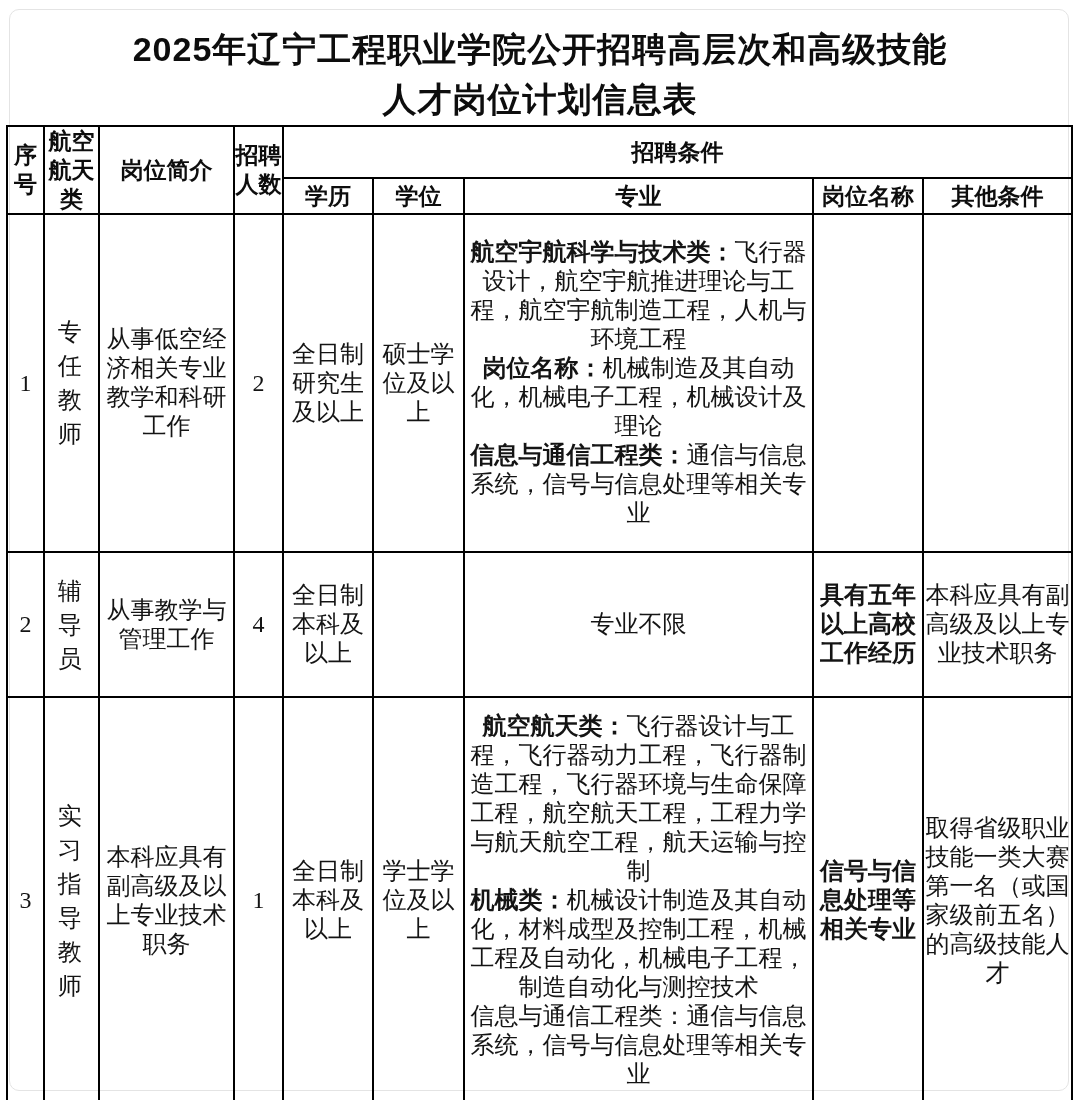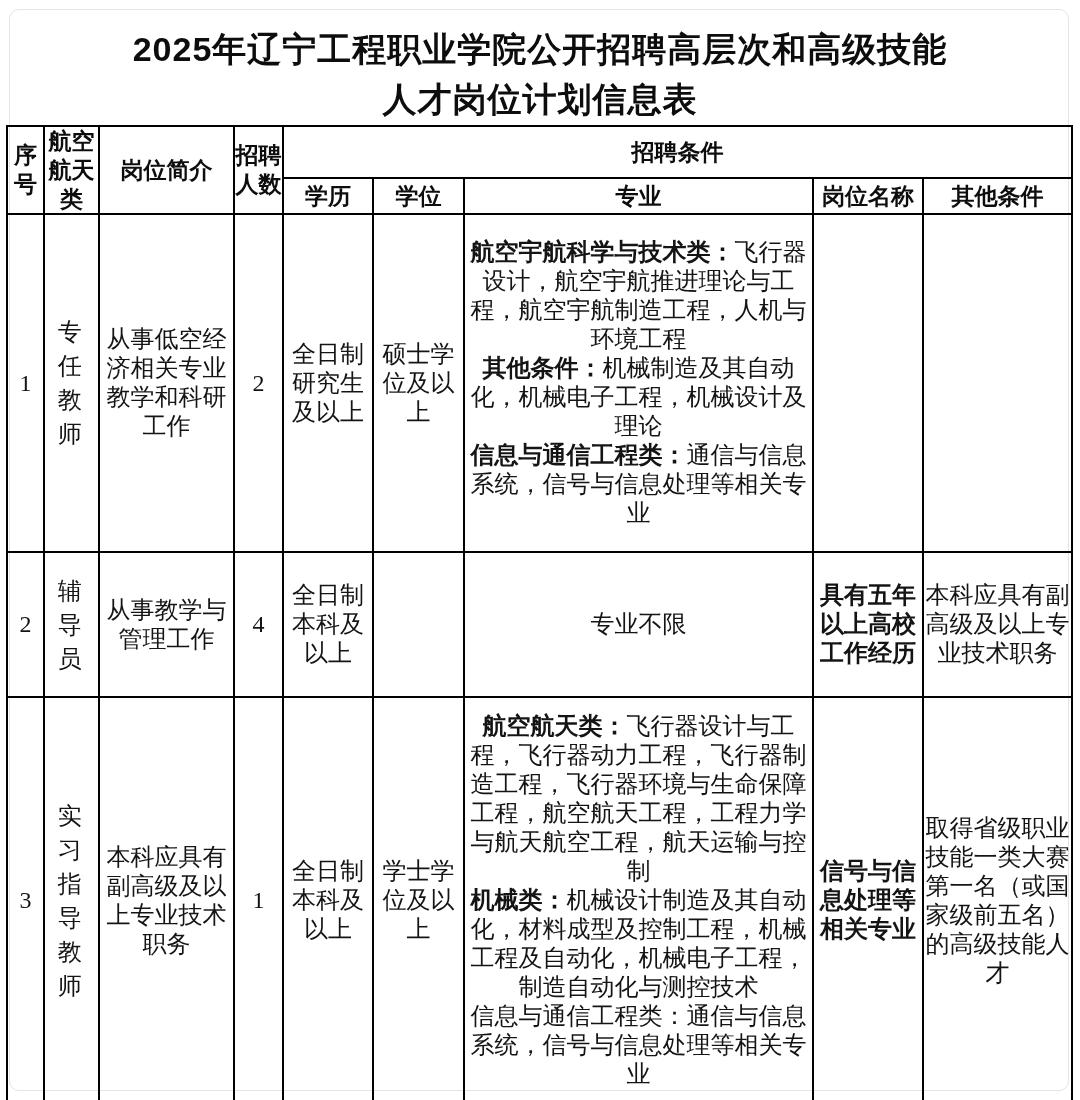--- a/index.html
+++ b/index.html
@@ -157,21 +157,21 @@
         <td class="c-no">1</td>
         <td class="c-pos">
           <div class="vtext">专任教师</div>
         </td>
         <td class="c-intro">从事低空经济相关专业教学和科研工作</td>
         <td class="c-count">2</td>
         <td class="c-edu">全日制研究生及以上</td>
         <td class="c-deg">硕士学位及以上</td>
         <td class="c-major">
           <p><span class="seg-label-bold">航空宇航科学与技术类：</span><span>飞行器设计，航空宇航推进理论与工程，航空宇航制造工程，人机与环境工程</span></p>
-          <p><span class="seg-label-bold">其他条件：</span><span>机械制造及其自动化，机械电子工程，机械设计及理论</span></p>
+          <p><span class="seg-label-bold">岗位名称：</span><span>机械制造及其自动化，机械电子工程，机械设计及理论</span></p>
           <p><span class="seg-label-bold">信息与通信工程类：</span><span>通信与信息系统，信号与信息处理等相关专业</span></p>
         </td>
         <td class="c-exp"></td>
         <td class="c-other"></td>
       </tr>
       <tr class="drow2">
         <td class="c-no">2</td>
         <td class="c-pos">
           <div class="vtext">辅导员</div>
         </td>

